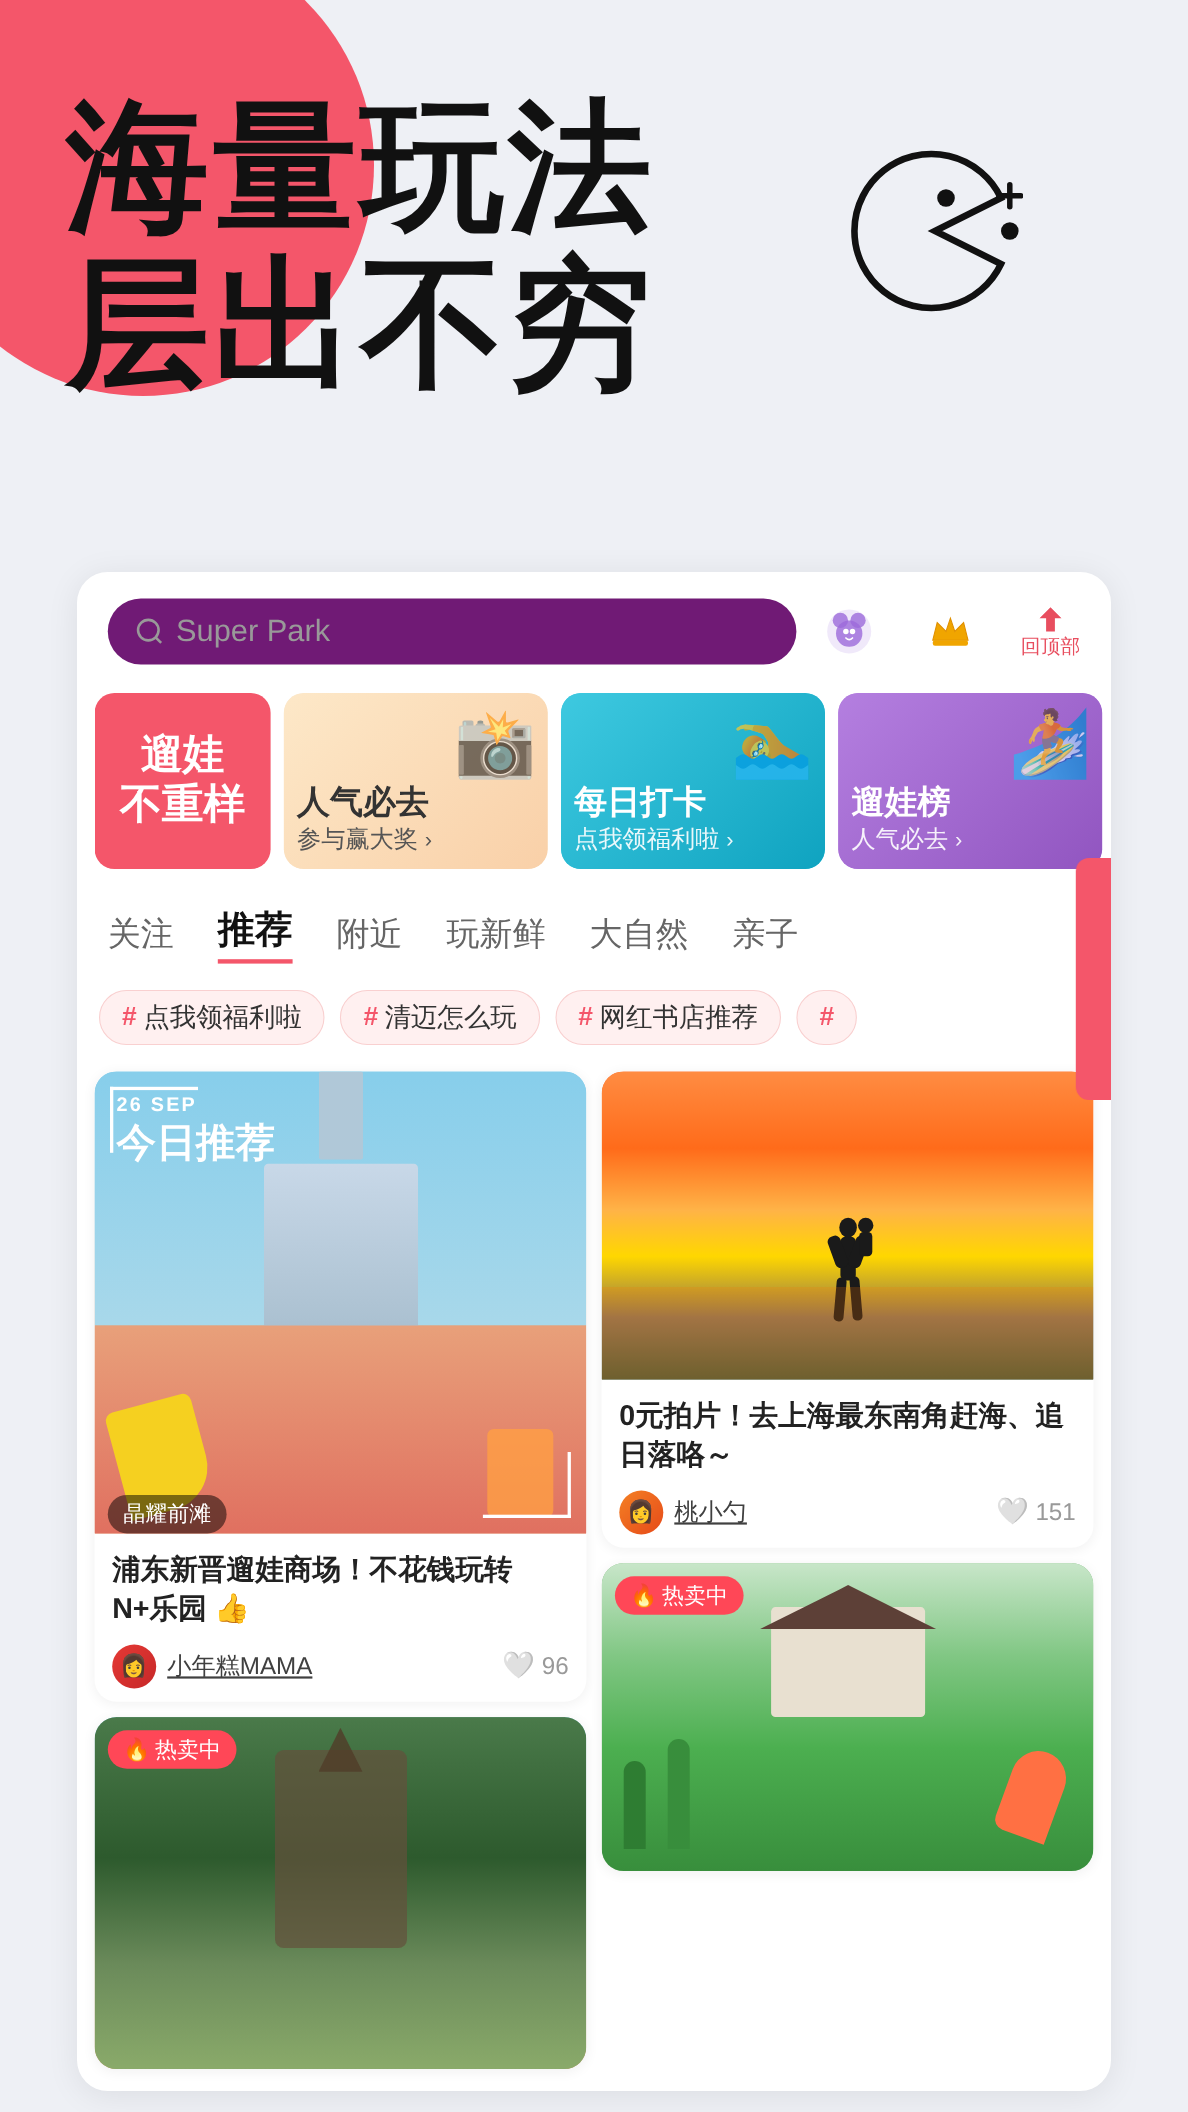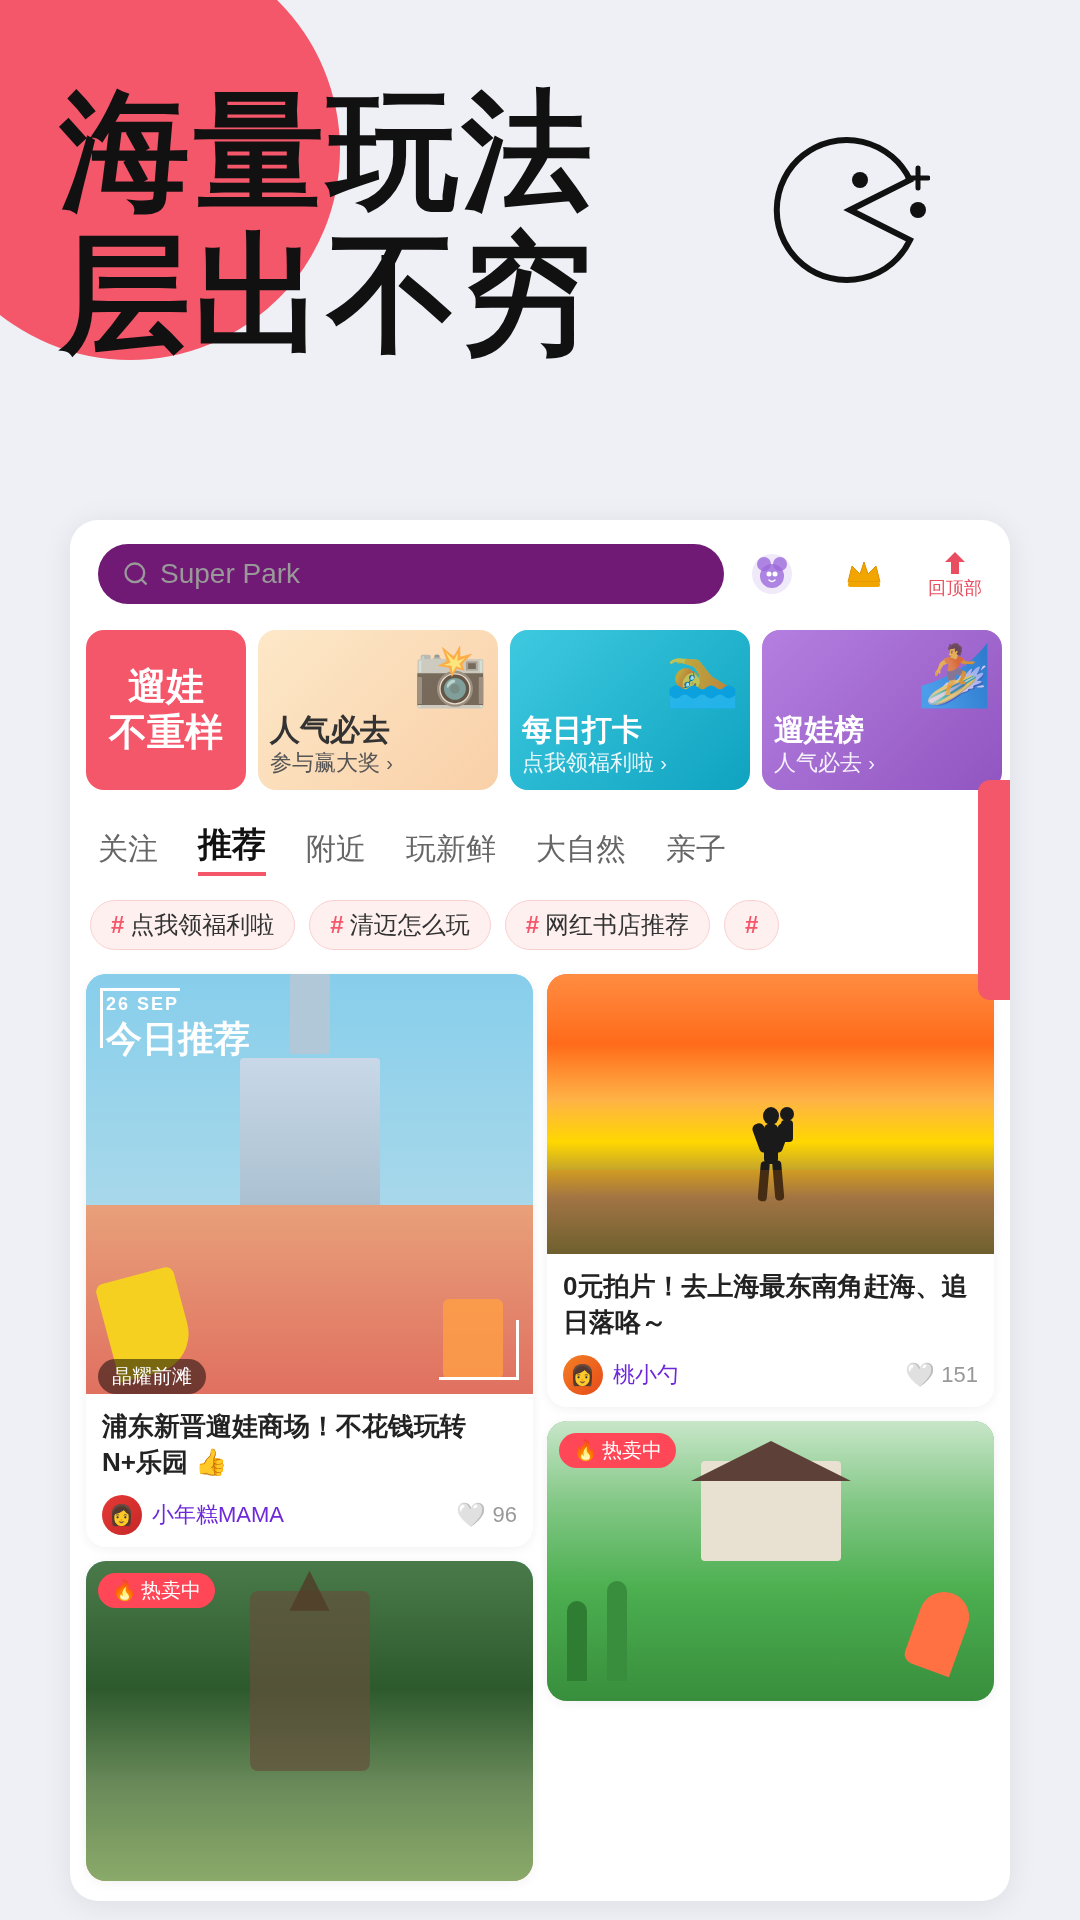--- a/index.html
+++ b/index.html
@@ -373,21 +373,22 @@
       color: #fff;
       overflow: hidden;
       position: relative;
       flex-shrink: 0;
     }
     .author-avatar-red {
       background: linear-gradient(135deg, #e53935, #c62828);
     }
     .author-name {
       font-size: 22px;
-      color: #6d28d9;
+      color: #404040;
+      text-decoration: underline;
     }
     .like-count {
       display: flex;
       align-items: center;
       gap: 6px;
       font-size: 22px;
       color: #999;
     }
     .heart-icon {
       font-size: 24px;

